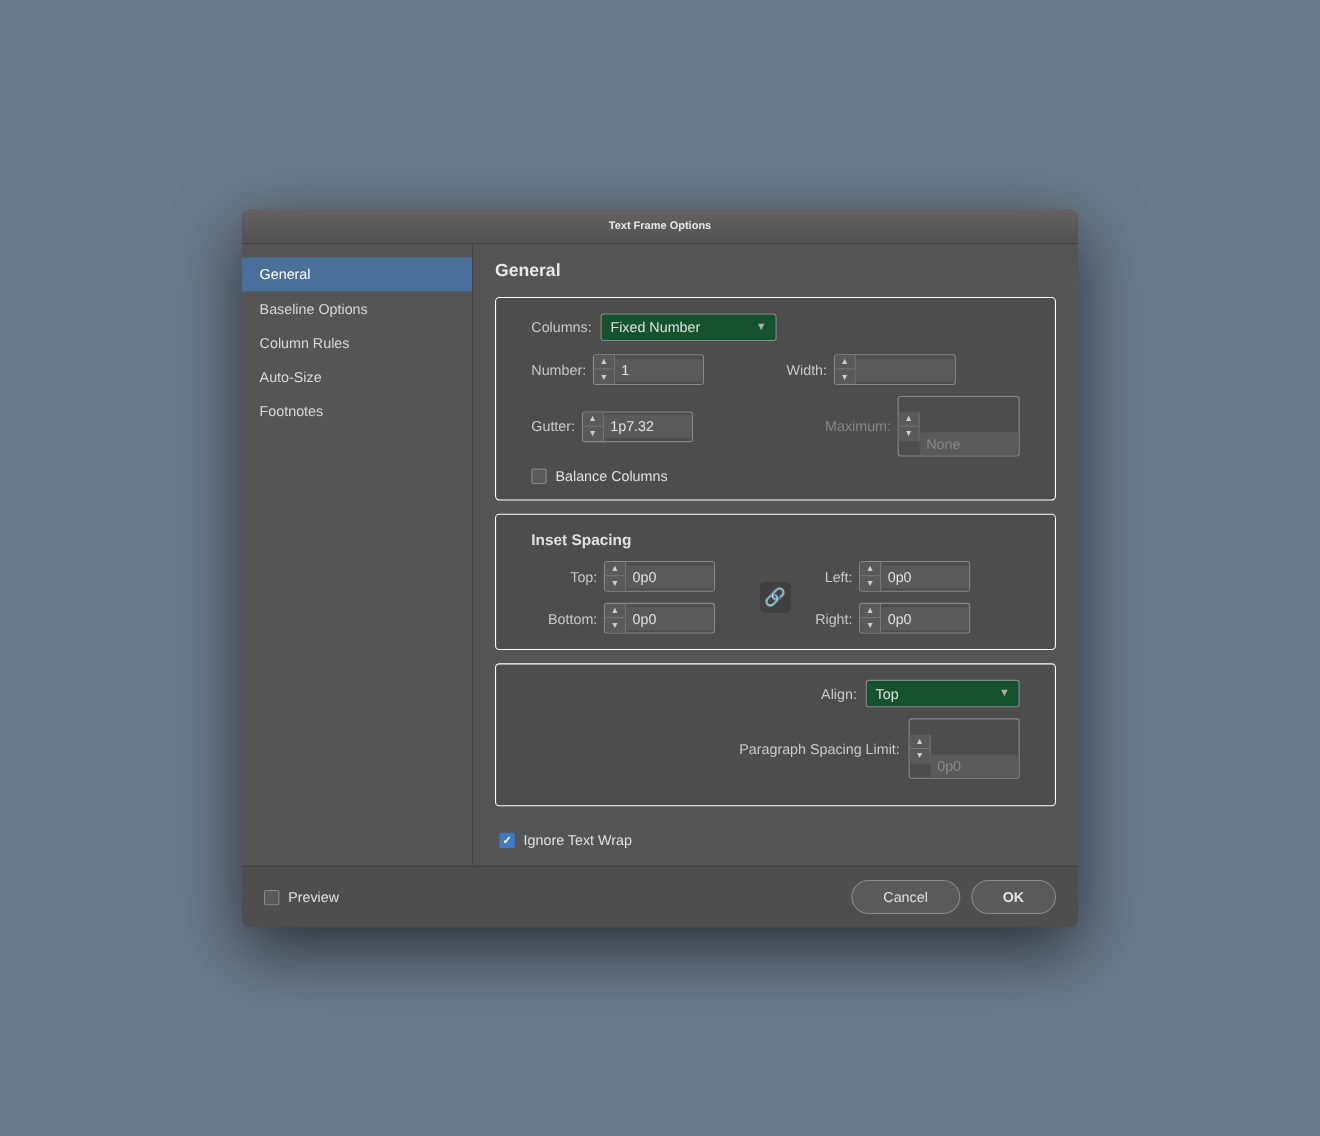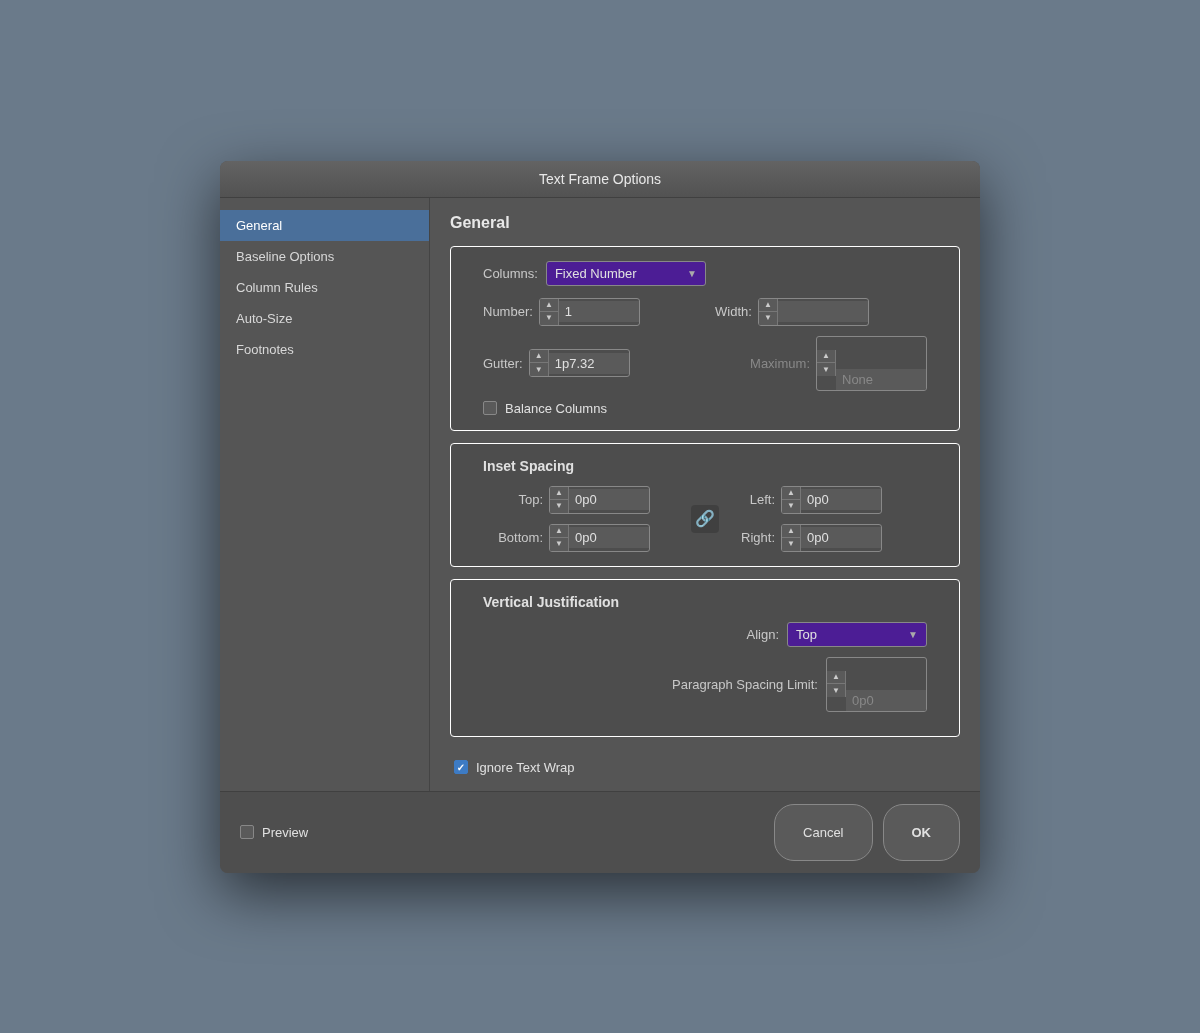--- a/index.html
+++ b/index.html
@@ -23,22 +23,22 @@
       box-shadow: 0 20px 60px rgba(0,0,0,0.6);
       overflow: hidden;
       display: flex;
       flex-direction: column;
     }
 
     .title-bar {
       background: linear-gradient(to bottom, #636363, #525252);
       padding: 10px 16px;
       text-align: center;
-      font-size: 14px;
-      font-weight: 400;
+      font-size: 10px;
+      font-weight: 700;
       color: #e8e8e8;
       border-bottom: 1px solid #404040;
     }
 
     .dialog-body {
       display: flex;
       flex: 1;
     }
 
     
@@ -96,21 +96,21 @@
     .columns-label {
       font-size: 13px;
       color: #c8c8c8;
       margin-right: 8px;
     }
 
     
     .dropdown {
       display: flex;
       align-items: center;
-      background: #4c1d95;
+      background: #14532d;
       border: 1px solid #888;
       border-radius: 3px;
       padding: 4px 8px;
       cursor: pointer;
       min-width: 160px;
       justify-content: space-between;
       color: #e0e0e0;
       font-size: 13px;
     }
 
@@ -282,21 +282,21 @@
       align-items: center;
       gap: 8px;
     }
 
     .footer-right {
       display: flex;
       gap: 10px;
     }
 
     .btn {
-      padding: 20px 28px;
+      padding: 7px 28px;
       border-radius: 20px;
       border: 1px solid #888;
       background: #5a5a5a;
       color: #e0e0e0;
       font-size: 13px;
       cursor: pointer;
       font-weight: 500;
     }
 
     .btn-ok {
@@ -458,21 +458,20 @@
                   <div class="spinner-btn">▼</div>
                 </div>
                 <input class="spinner-input" value="0p0" style="">
               </div>
             </div>
           </div>
         </div>
       </div>
 
       <div class="panel">
-        <div class="panel-section-title">Vertical Justification</div>
 
         <div class="vj-row">
           <span class="field-label">Align:</span>
           <div class="dropdown" style="min-width:140px;">
             <span>Top</span>
             <span class="dropdown-arrow">▼</span>
           </div>
         </div>
 
         <div class="vj-row">

